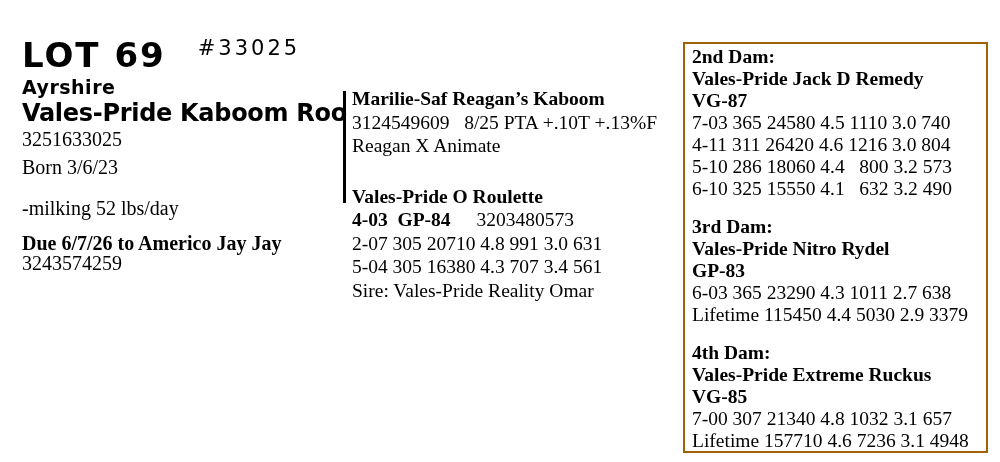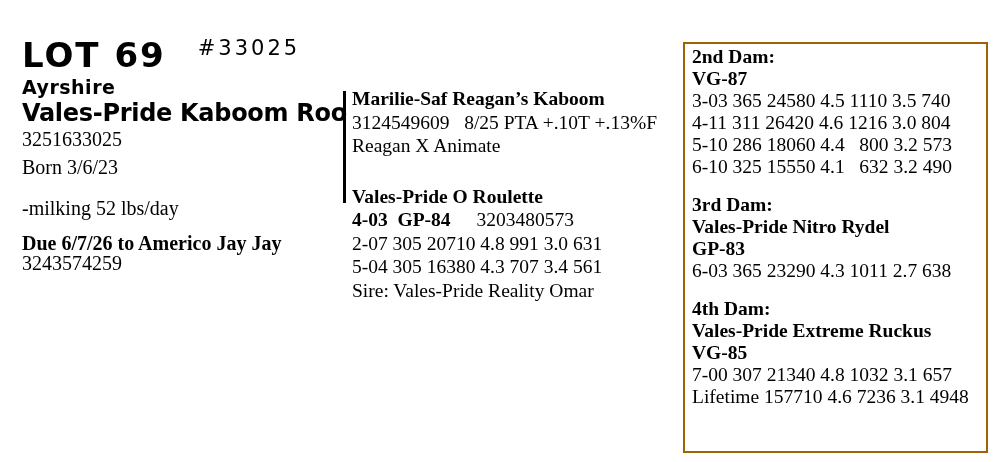--- a/index.html
+++ b/index.html
@@ -140,32 +140,34 @@
       <div class="ln pre">2-07 305 20710 4.8 991 3.0 631</div>
       <div class="ln pre">5-04 305 16380 4.3 707 3.4 561</div>
       <div class="ln">Sire: Vales-Pride Reality Omar</div>
     </div>
   </section>
 
   <section class="dam-box">
 
     <div class="dam-sec">
       <div class="ln b">2nd Dam:</div>
+      <div class="ln b">Vales-Pride Jack D Remedy</div>
       <div class="ln b">VG-87</div>
-      <div class="ln">3-03 365 24580 4.5 1110 3.5 740</div>
+      <div class="ln">7-03 365 24580 4.5 1110 3.0 740</div>
       <div class="ln">4-11 311 26420 4.6 1216 3.0 804</div>
       <div class="ln">5-10 286 18060 4.4   800 3.2 573</div>
       <div class="ln">6-10 325 15550 4.1   632 3.2 490</div>
     </div>
 
     <div class="dam-sec">
       <div class="ln b">3rd Dam:</div>
       <div class="ln b">Vales-Pride Nitro Rydel</div>
       <div class="ln b">GP-83</div>
       <div class="ln">6-03 365 23290 4.3 1011 2.7 638</div>
+      <div class="ln">Lifetime 115450 4.4 5030 2.9 3379</div>
     </div>
 
     <div class="dam-sec">
       <div class="ln b">4th Dam:</div>
       <div class="ln b">Vales-Pride Extreme Ruckus</div>
       <div class="ln b">VG-85</div>
       <div class="ln">7-00 307 21340 4.8 1032 3.1 657</div>
       <div class="ln">Lifetime 157710 4.6 7236 3.1 4948</div>
     </div>
 

